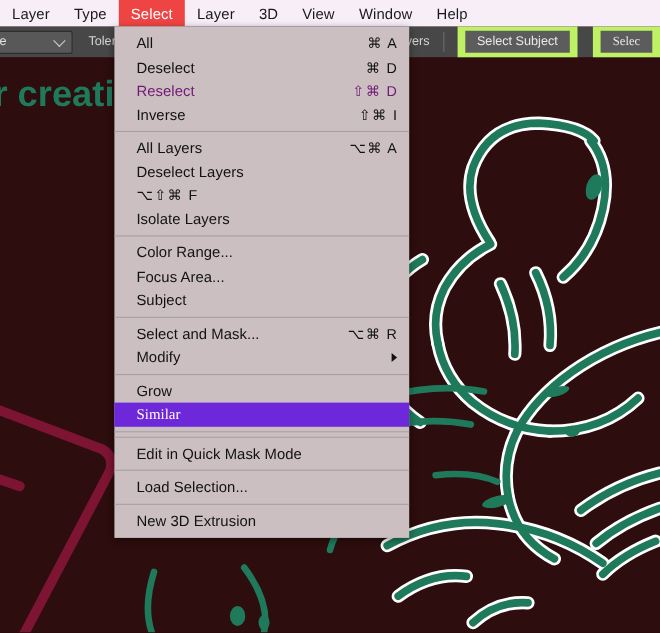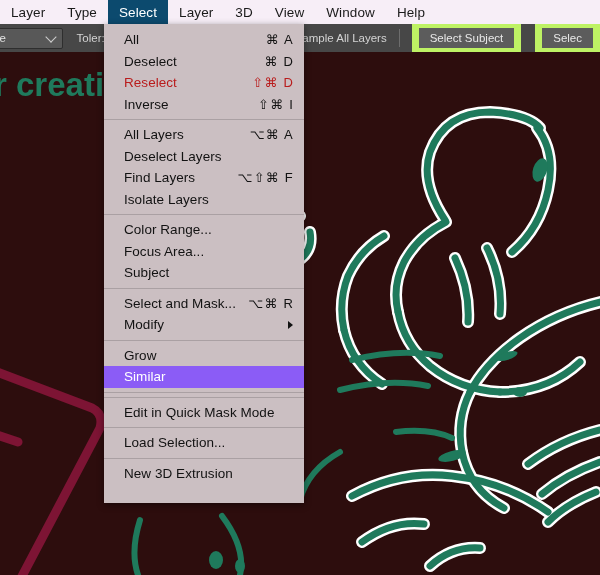--- a/index.html
+++ b/index.html
@@ -39,21 +39,21 @@
     z-index: 30;
   }
   .menubar-item {
     display: flex;
     align-items: center;
     padding: 0 11px;
     white-space: nowrap;
     letter-spacing: .1px;
   }
   .menubar-item.active {
-    background: #0c4a6e;
+    background: #ef4444;
     color: #ffffff;
   }
 
   
   #optionsbar {
     position: absolute;
     left: 0; top: 24px;
     width: 600px; height: 28px;
     background: #474747;
     display: flex;
@@ -110,51 +110,51 @@
     padding: 0 11px;
     background: #5c5c5c;
     border: 7px solid #bef264;
     border-radius: 3px;
     color: #e8e8e8;
     font-size: 11.5px;
     display: flex; align-items: center;
     white-space: nowrap;
     flex: 0 0 auto;
   }
-  .opt-button + .opt-button { margin-left: 14px; }
+  .opt-button + .opt-button { margin-left: 14px; font-family: Liberation Serif, serif; }
 
   
   #dropdown {
     position: absolute;
     left: 104px; top: 24px;
-    width: 200px;
+    width: 268px;
     background: #cbbfc2;
     box-shadow: 0 2px 7px rgba(0,0,0,.45);
     z-index: 40;
-    padding: 5px 0 19px 0;
+    padding: 5px 0 5px 0;
     font-size: 13.5px;
     color: #121212;
   }
   .menu-row {
     position: relative;
     height: 21.5px;
     display: flex;
     align-items: center;
     padding: 0 10px 0 20px;
   }
   .menu-row .m-label { flex: 1 1 auto; white-space: nowrap; letter-spacing: .05px; }
   .menu-row .m-key {
     flex: 0 0 auto;
     text-align: right;
     white-space: nowrap;
     letter-spacing: 1.2px;
     font-size: 13px;
   }
-  .menu-row.disabled { color: #b91c1c; }
-  .menu-row.highlight { background: #8b5cf6; color: #ffffff; }
+  .menu-row.disabled { color: #701a75; }
+  .menu-row.highlight { background: #6d28d9; color: #ffffff; font-family: Liberation Serif, serif; }
   .menu-sep {
     height: 1px;
     background: #aaa0a3;
     margin: 4px 0 4px 0;
   }
   .submenu-arrow {
     flex: 0 0 auto;
     width: 0; height: 0;
     border-left: 5.5px solid #121212;
     border-top: 4.5px solid transparent;
@@ -297,21 +297,20 @@
       </div>
       <div class="menu-sep"></div>
       <div class="menu-row">
         <span class="m-label">All Layers</span>
         <span class="m-key">⌥⌘ A</span>
       </div>
       <div class="menu-row">
         <span class="m-label">Deselect Layers</span>
       </div>
       <div class="menu-row">
-        <span class="m-label">Find Layers</span>
         <span class="m-key">⌥⇧⌘ F</span>
       </div>
       <div class="menu-row">
         <span class="m-label">Isolate Layers</span>
       </div>
       <div class="menu-sep"></div>
       <div class="menu-row">
         <span class="m-label">Color Range...</span>
       </div>
       <div class="menu-row">

